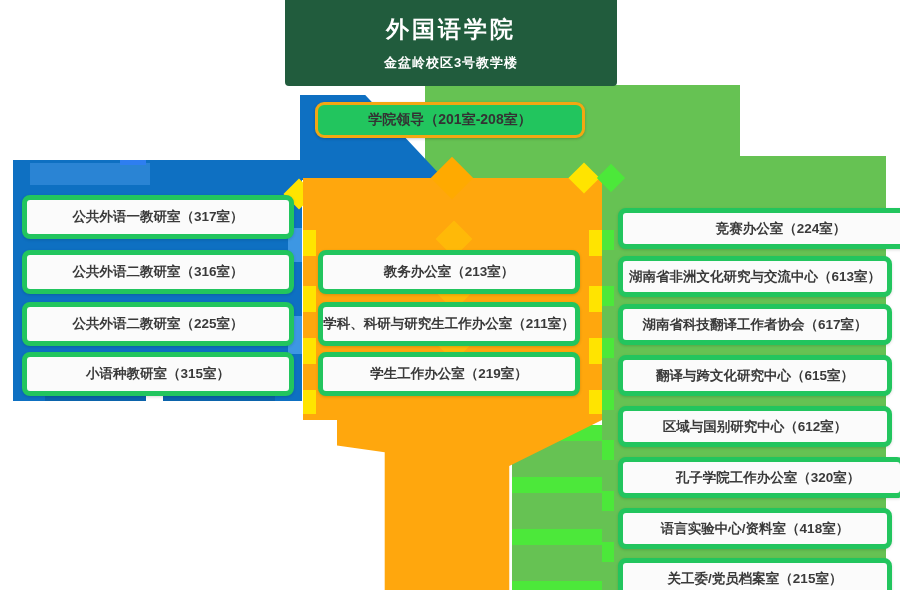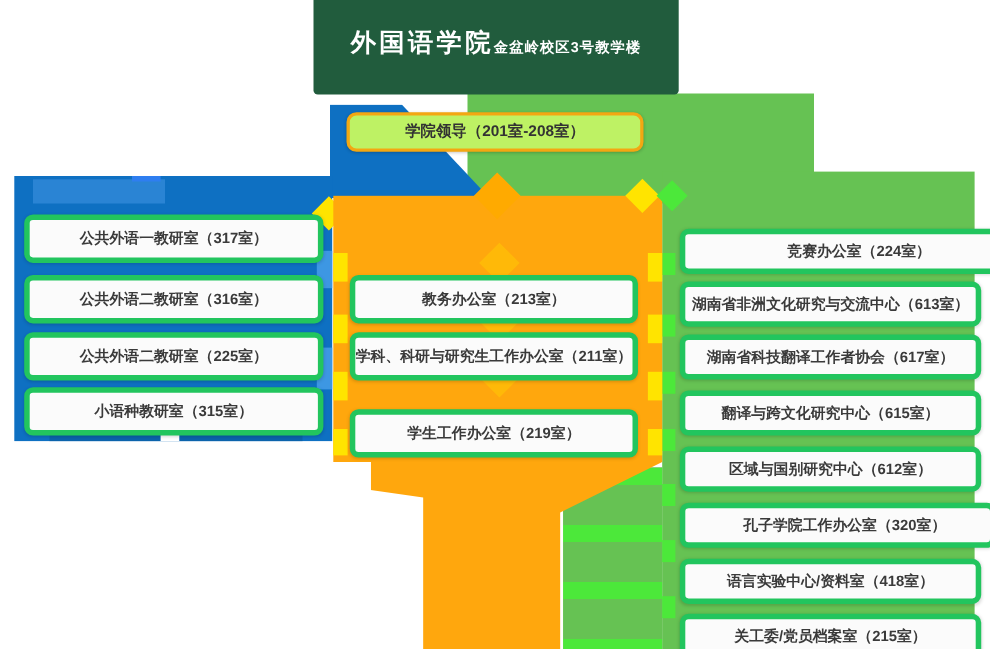--- a/index.html
+++ b/index.html
@@ -31,30 +31,30 @@
     border:5px solid #22c55e;
     border-radius:8px;
     box-shadow:0 1px 3px rgba(0,0,0,.15);
     display:flex;align-items:center;justify-content:center;
     font-size:13.5px;font-weight:700;color:#3a3a3a;
     white-space:nowrap;overflow:hidden;
   }
 
   .leadership{
     position:absolute;left:315px;top:102px;width:270px;height:36px;
-    background:#bef264;border:3px solid #f3a712;border-radius:9px;
+    background:#22c55e;border:3px solid #f3a712;border-radius:9px;
     box-shadow:0 1px 3px rgba(0,0,0,.2);
     display:flex;align-items:center;justify-content:center;
     font-size:14px;font-weight:700;color:#333;box-sizing:border-box;
   }
 
   .header{
     position:absolute;left:285px;top:0;width:332px;height:86px;
     background:#215c3d;border-radius:0 0 4px 4px;
-    display:flex;flex-direction:row;align-items:center;justify-content:center;
+    display:flex;flex-direction:column;align-items:center;justify-content:center;
     color:#ffffff;text-align:center;
   }
   .header .title{font-size:23px;font-weight:700;letter-spacing:3px;margin-bottom:9px;}
   .header .subtitle{font-size:13px;font-weight:700;letter-spacing:1px;}
 </style>
 </head>
 <body>
 
 <div id="stage">
 
@@ -99,21 +99,21 @@
   <div class="abs diamond yellow" style="left:573px;top:167px;width:22px;height:22px;"></div>
   <div class="abs diamond green-accent" style="left:601px;top:168px;width:20px;height:20px;"></div>
 
   <div class="box" style="left:22px;top:195px;width:262px;height:34px;">公共外语一教研室（317室）</div>
   <div class="box" style="left:22px;top:250px;width:262px;height:34px;">公共外语二教研室（316室）</div>
   <div class="box" style="left:22px;top:302px;width:262px;height:34px;">公共外语二教研室（225室）</div>
   <div class="box" style="left:22px;top:352px;width:262px;height:34px;">小语种教研室（315室）</div>
 
   <div class="box" style="left:318px;top:250px;width:252px;height:34px;">教务办公室（213室）</div>
   <div class="box" style="left:318px;top:302px;width:252px;height:34px;">学科、科研与研究生工作办公室（211室）</div>
-  <div class="box" style="left:318px;top:352px;width:252px;height:34px;margin-top:20px;">学生工作办公室（219室）</div>
+  <div class="box" style="left:318px;top:352px;width:252px;height:34px;">学生工作办公室（219室）</div>
 
   <div class="box" style="left:618px;top:208px;width:264px;height:31px;padding-left:26px;">竞赛办公室（224室）</div>
   <div class="box" style="left:618px;top:256px;width:264px;height:31px;">湖南省非洲文化研究与交流中心（613室）</div>
   <div class="box" style="left:618px;top:304px;width:264px;height:31px;">湖南省科技翻译工作者协会（617室）</div>
   <div class="box" style="left:618px;top:355px;width:264px;height:31px;">翻译与跨文化研究中心（615室）</div>
   <div class="box" style="left:618px;top:406px;width:264px;height:31px;">区域与国别研究中心（612室）</div>
   <div class="box" style="left:618px;top:457px;width:264px;height:31px;padding-left:13px;">孔子学院工作办公室（320室）</div>
   <div class="box" style="left:618px;top:508px;width:264px;height:31px;">语言实验中心/资料室（418室）</div>
   <div class="box" style="left:618px;top:558px;width:264px;height:31px;">关工委/党员档案室（215室）</div>
 

